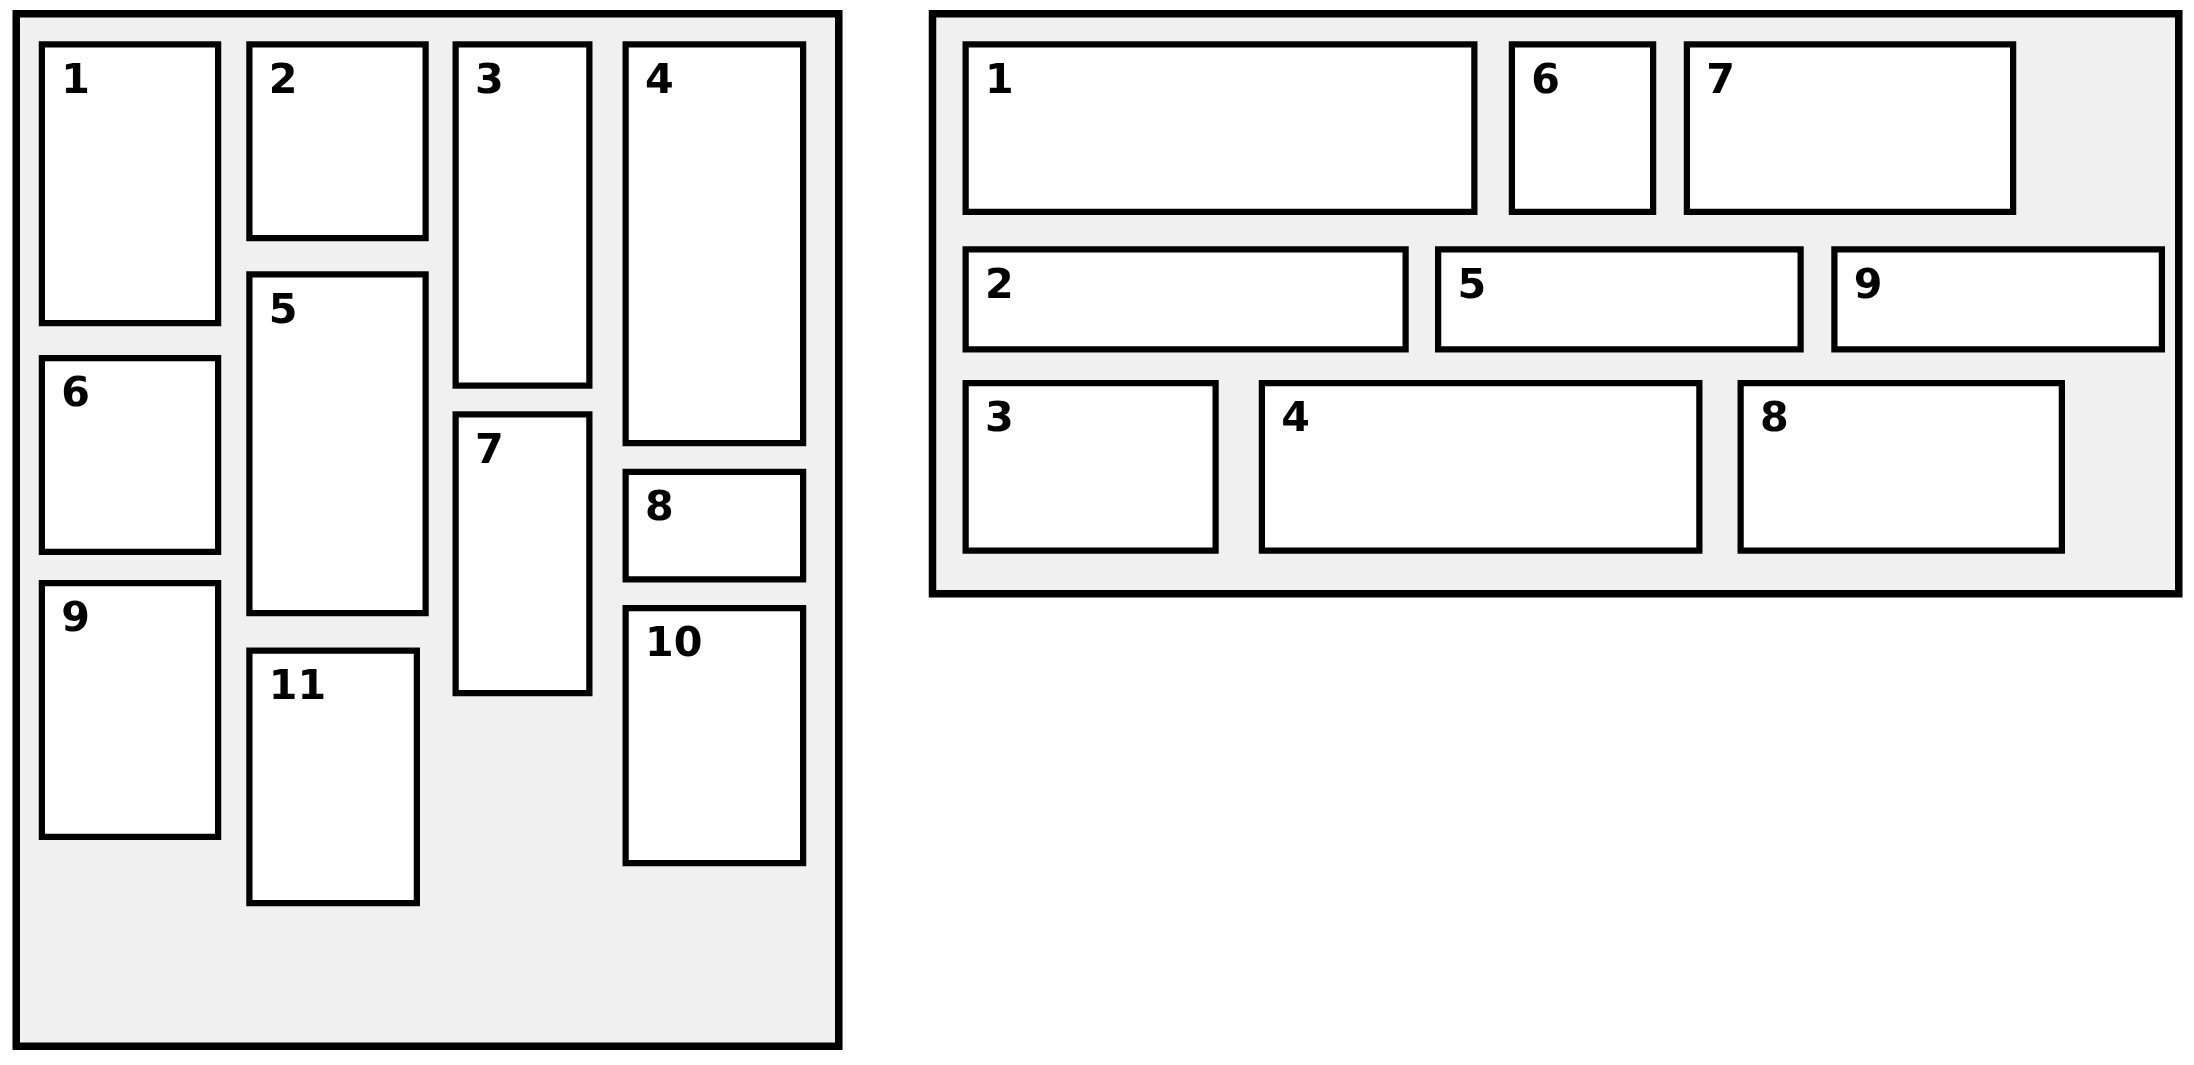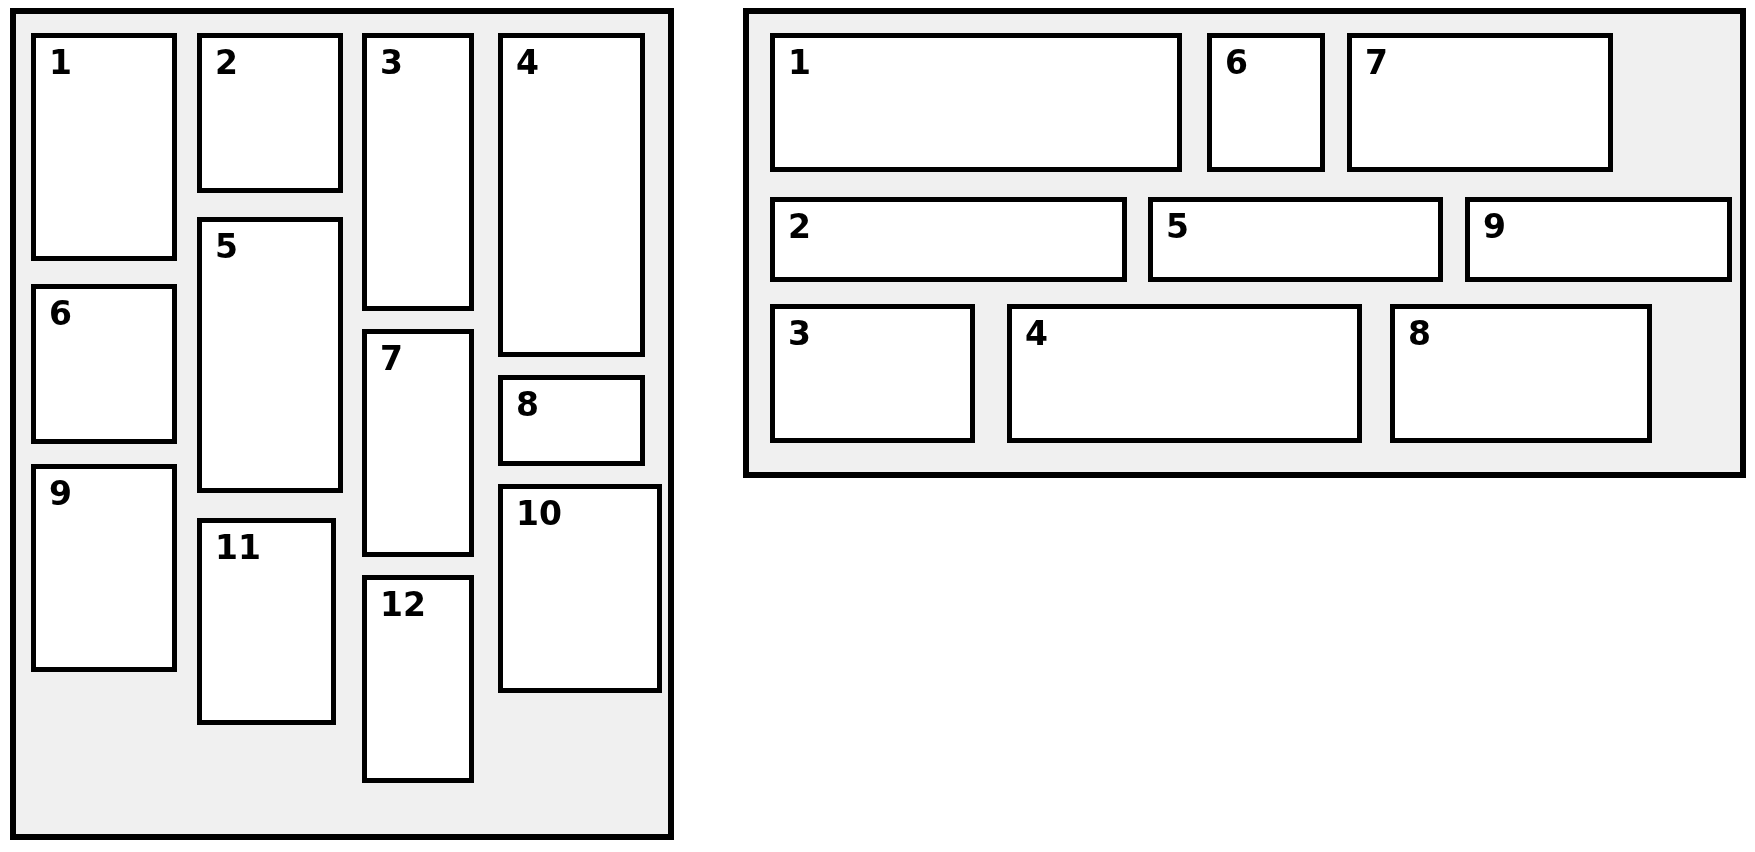--- a/index.html
+++ b/index.html
@@ -39,21 +39,21 @@
   
   .l1  { left: 15px;  top: 19px;  width: 146px; height: 228px; }
   .l2  { left: 181px; top: 19px;  width: 146px; height: 160px; }
   .l3  { left: 346px; top: 19px;  width: 112px; height: 278px; }
   .l4  { left: 482px; top: 19px;  width: 147px; height: 324px; }
   .l5  { left: 181px; top: 203px; width: 146px; height: 276px; }
   .l6  { left: 15px;  top: 270px; width: 146px; height: 160px; }
   .l7  { left: 346px; top: 315px; width: 112px; height: 228px; }
   .l8  { left: 482px; top: 361px; width: 147px; height: 91px;  }
   .l9  { left: 15px;  top: 450px; width: 146px; height: 208px; }
-  .l10 { left: 482px; top: 470px; width: 164px; height: 209px; }
+  .l10 { left: 482px; top: 470px; width: 147px; height: 209px; }
   .l11 { left: 181px; top: 504px; width: 139px; height: 207px; }
   .l12 { left: 346px; top: 561px; width: 112px; height: 208px; }
   
   .r1  { left: 21px;  top: 19px;  width: 412px; height: 139px; }
   .r6  { left: 458px; top: 19px;  width: 118px; height: 139px; }
   .r7  { left: 598px; top: 19px;  width: 266px; height: 139px; }
   .r2  { left: 21px;  top: 183px; width: 357px; height: 85px;  }
   .r5  { left: 399px; top: 183px; width: 295px; height: 85px;  }
   .r9  { left: 716px; top: 183px; width: 267px; height: 85px;  }
   .r3  { left: 21px;  top: 290px; width: 205px; height: 139px; }
@@ -90,23 +90,20 @@
     </div>
   <div class="card l9">
       <span class="num">9</span>
     </div>
   <div class="card l10">
       <span class="num">10</span>
     </div>
   <div class="card l11">
       <span class="num">11</span>
     </div>
-  <div class="card l12">
-      <span class="num">12</span>
-    </div>
 </div>
 
 <div class="panel" id="right-panel">
   <div class="card r1">
       <span class="num">1</span>
     </div>
   <div class="card r6">
       <span class="num">6</span>
     </div>
   <div class="card r7">

